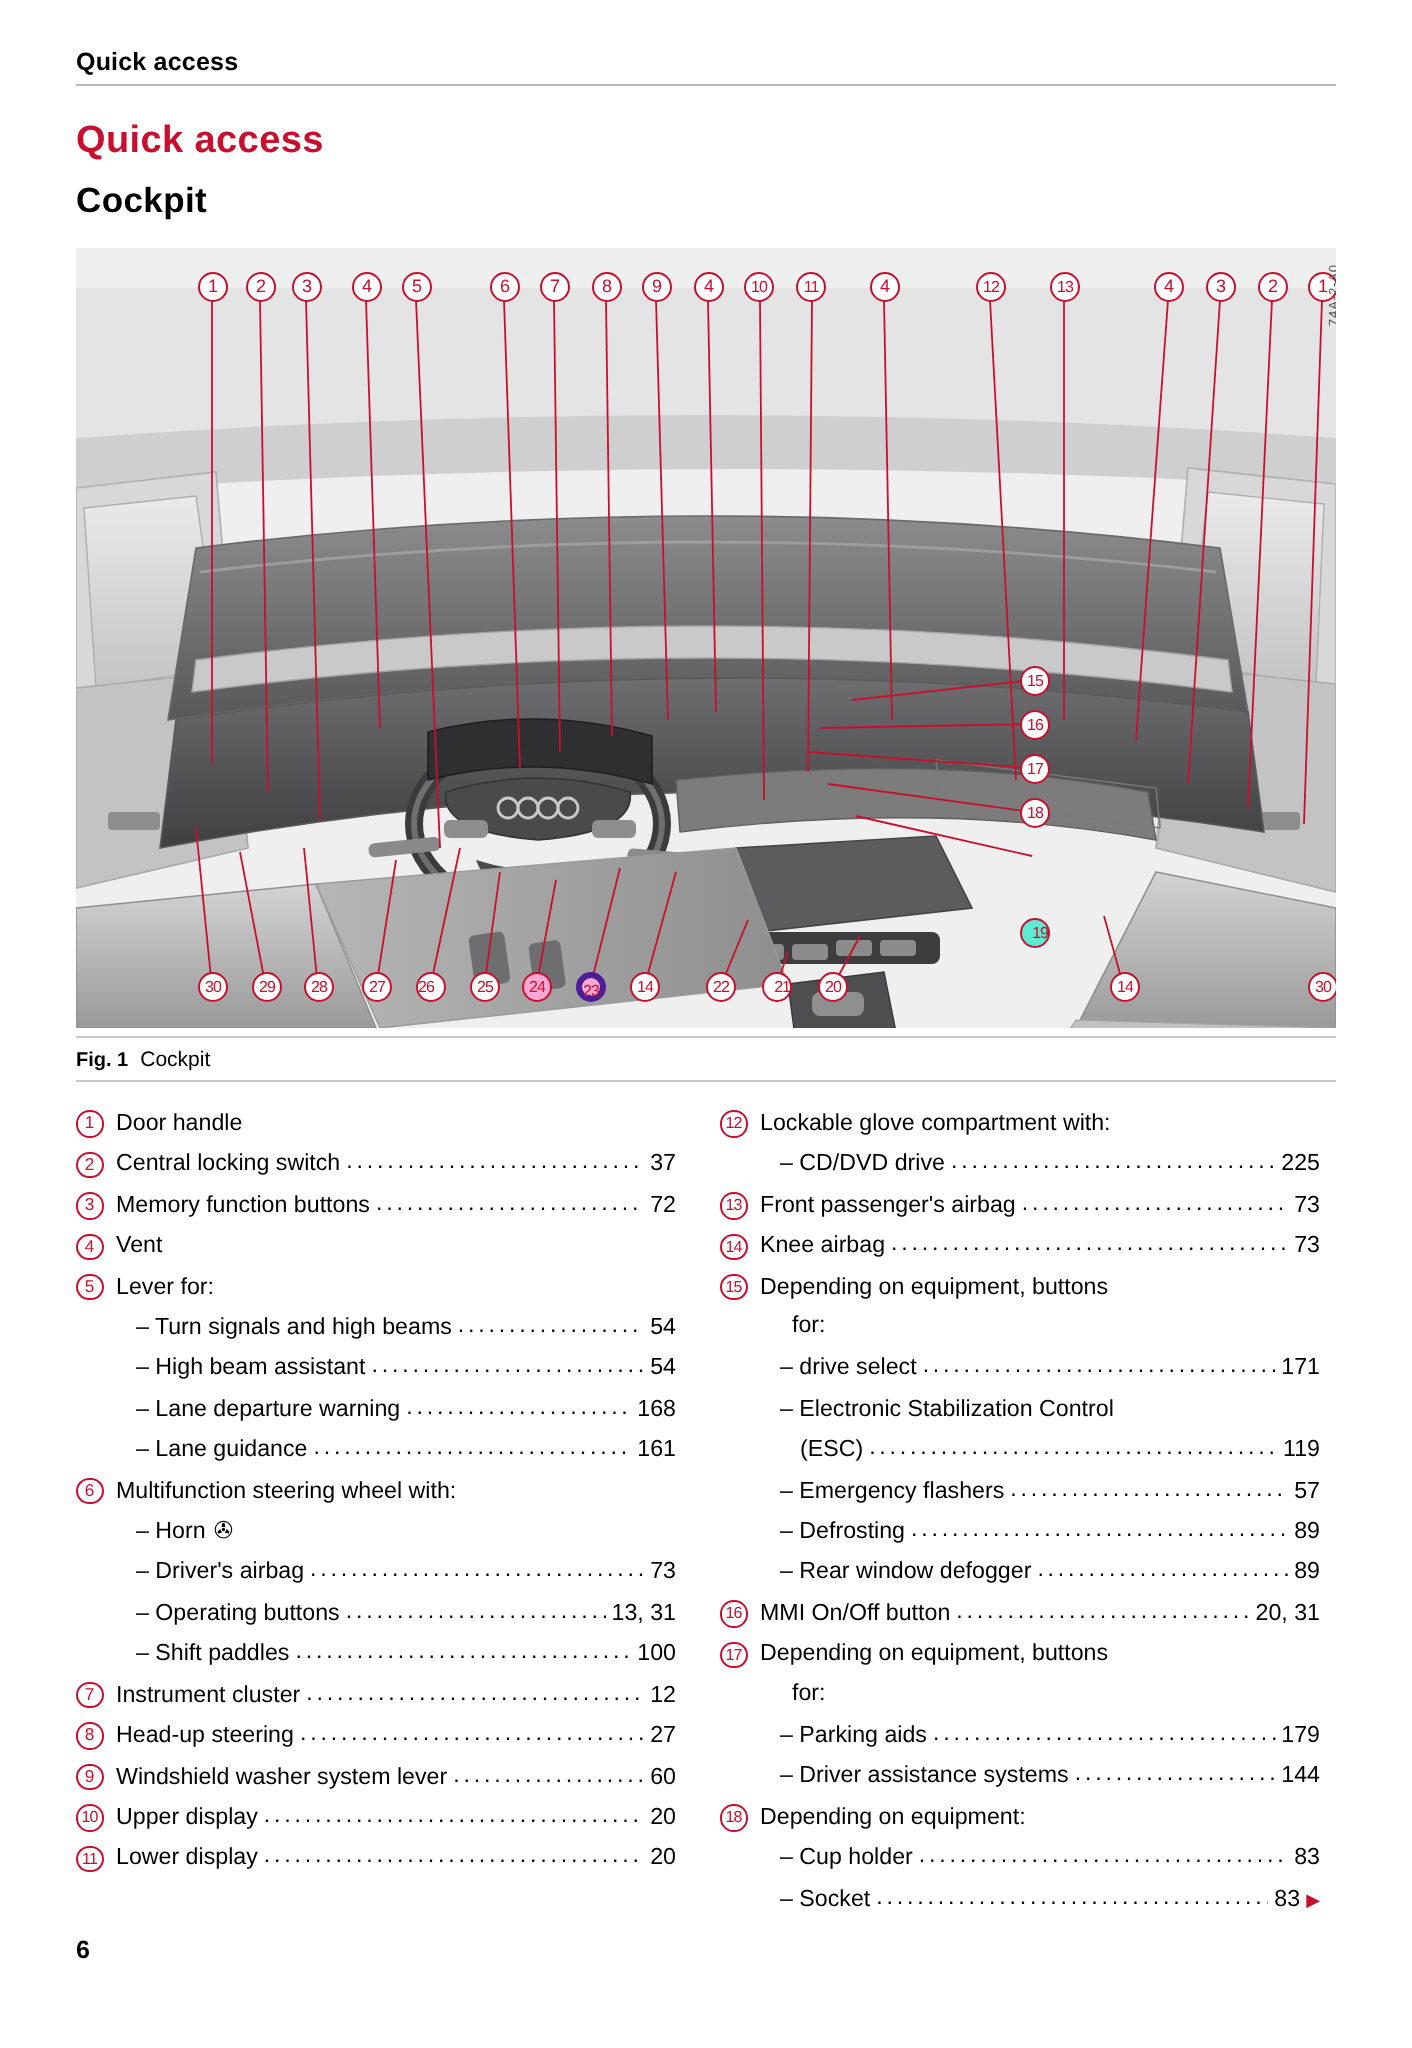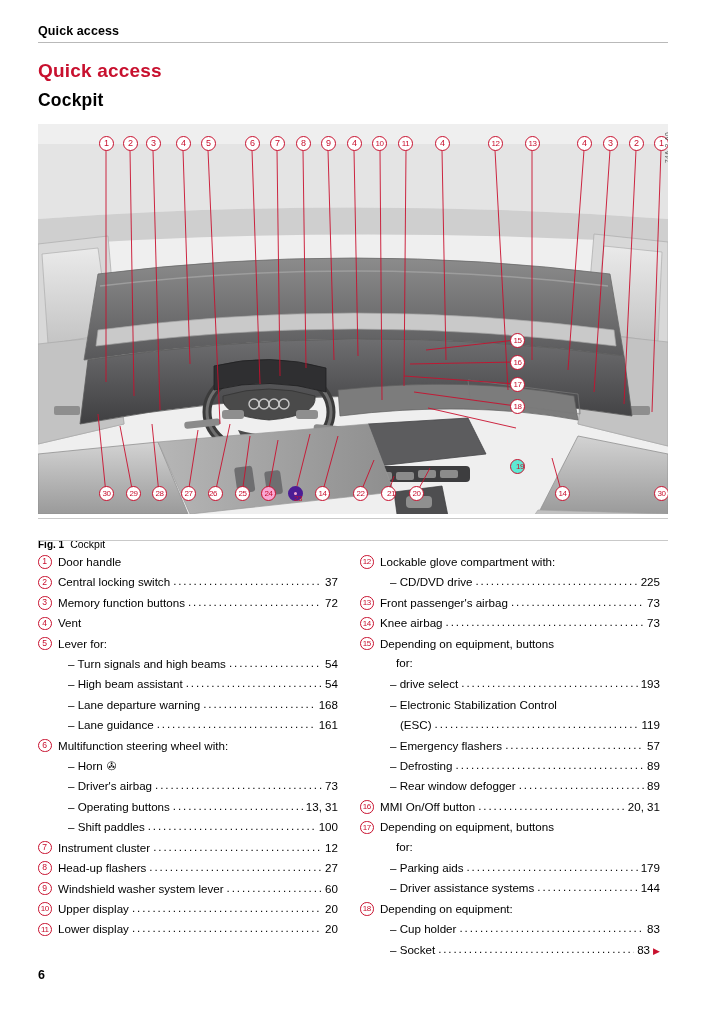--- a/index.html
+++ b/index.html
@@ -36,21 +36,20 @@
   
   .figure {
     position:absolute; top:124px; left:0; width:630px; height:390px;
     background:#f1f1f1;
     border:0;
     overflow:hidden;
   }
   .fig-caption {
     position:absolute; top:524px; left:0; width:630px;
     font-size:10.5px;
-    margin-top:14px;
   }
   .fig-caption b { font-size:10px; }
   .fig-caption .cap-txt { margin-left:6px; font-size:10.5px; }
   .fig-rule-top {
     position:absolute; top:518px; left:0; width:630px; height:1px; background:#c9c9c9;
   }
   .fig-rule-bot {
     position:absolute; top:540px; left:0; width:630px; height:1px; background:#c9c9c9;
   }
 
@@ -325,21 +324,21 @@
     </div>
 
     <div>
       <span style="position:absolute;left:61px;top:362px;width:15px;height:15px;border:1px solid #c8102e;border-radius:50%;color:#c8102e;font-size:8px;line-height:13px;text-align:center;background:#fff;letter-spacing:-0.5px;">30</span>
       <span style="position:absolute;left:88px;top:362px;width:15px;height:15px;border:1px solid #c8102e;border-radius:50%;color:#c8102e;font-size:8px;line-height:13px;text-align:center;background:#fff;letter-spacing:-0.5px;">29</span>
       <span style="position:absolute;left:114px;top:362px;width:15px;height:15px;border:1px solid #c8102e;border-radius:50%;color:#c8102e;font-size:8px;line-height:13px;text-align:center;background:#fff;letter-spacing:-0.5px;">28</span>
       <span style="position:absolute;left:143px;top:362px;width:15px;height:15px;border:1px solid #c8102e;border-radius:50%;color:#c8102e;font-size:8px;line-height:13px;text-align:center;background:#fff;letter-spacing:-0.5px;">27</span>
       <span style="position:absolute;left:170px;top:362px;width:15px;height:15px;border:1px solid #c8102e;border-radius:50%;color:#c8102e;font-size:8px;line-height:13px;text-align:left;background:#fff;letter-spacing:-0.5px;">26</span>
       <span style="position:absolute;left:197px;top:362px;width:15px;height:15px;border:1px solid #c8102e;border-radius:50%;color:#c8102e;font-size:8px;line-height:13px;text-align:center;background:#fff;letter-spacing:-0.5px;">25</span>
       <span style="position:absolute;left:223px;top:362px;width:15px;height:15px;border:1px solid #c8102e;border-radius:50%;color:#c8102e;font-size:8px;line-height:13px;text-align:center;background:#f9a8d4;letter-spacing:-0.5px;">24</span>
-      <span style="position:absolute;left:250px;top:362px;width:15px;height:15px;border:6px solid #4c1d95;border-radius:50%;color:#c8102e;font-size:8px;line-height:13px;text-align:center;background:#f9a8d4;letter-spacing:-0.5px;">23</span>
+      <span style="position:absolute;left:250px;top:362px;width:15px;height:15px;border:3px solid #4c1d95;border-radius:50%;color:#c8102e;font-size:8px;line-height:13px;text-align:center;background:#f9a8d4;letter-spacing:-0.5px;">23</span>
       <span style="position:absolute;left:277px;top:362px;width:15px;height:15px;border:1px solid #c8102e;border-radius:50%;color:#c8102e;font-size:8px;line-height:13px;text-align:center;background:#fff;letter-spacing:-0.5px;">14</span>
       <span style="position:absolute;left:315px;top:362px;width:15px;height:15px;border:1px solid #c8102e;border-radius:50%;color:#c8102e;font-size:8px;line-height:13px;text-align:center;background:#fff;letter-spacing:-0.5px;">22</span>
       <span style="position:absolute;left:343px;top:362px;width:15px;height:15px;border:1px solid #c8102e;border-radius:50%;color:#c8102e;font-size:8px;line-height:13px;text-align:right;background:#fff;letter-spacing:-0.5px;">21</span>
       <span style="position:absolute;left:371px;top:362px;width:15px;height:15px;border:1px solid #c8102e;border-radius:50%;color:#c8102e;font-size:8px;line-height:13px;text-align:center;background:#fff;letter-spacing:-0.5px;">20</span>
       <span style="position:absolute;left:517px;top:362px;width:15px;height:15px;border:1px solid #c8102e;border-radius:50%;color:#c8102e;font-size:8px;line-height:13px;text-align:center;background:#fff;letter-spacing:-0.5px;">14</span>
       <span style="position:absolute;left:616px;top:362px;width:15px;height:15px;border:1px solid #c8102e;border-radius:50%;color:#c8102e;font-size:8px;line-height:13px;text-align:center;background:#fff;letter-spacing:-0.5px;">30</span>
     </div>
 
     <div>
       <span style="position:absolute;left:472px;top:209px;width:15px;height:15px;border:1px solid #c8102e;border-radius:50%;color:#c8102e;font-size:8px;line-height:13px;text-align:center;background:#fff;letter-spacing:-0.5px;">15</span>
@@ -487,21 +486,21 @@
             <span class="label">Instrument cluster</span>
             <span class="dots">................................................................................</span>
             <span class="pg">12</span>
           </div>
         </div>
         <div class="row">
           <div class="num">
             <span class="circ">8</span>
           </div>
           <div class="txtwrap">
-            <span class="label">Head-up flashers</span>
+            <span class="label">Head-up steering</span>
             <span class="dots">................................................................................</span>
             <span class="pg">27</span>
           </div>
         </div>
         <div class="row">
           <div class="num">
             <span class="circ">9</span>
           </div>
           <div class="txtwrap">
             <span class="label">Windshield washer system lever</span>
@@ -582,21 +581,21 @@
           <div class="txtwrap">
             <span class="label">for:</span>
             <span class="pg"></span>
           </div>
         </div>
         <div class="row">
           <div class="num"></div>
           <div class="txtwrap">
             <span class="label sub">– drive select</span>
             <span class="dots">................................................................................</span>
-            <span class="pg">193</span>
+            <span class="pg">171</span>
           </div>
         </div>
         <div class="row nodots">
           <div class="num"></div>
           <div class="txtwrap">
             <span class="label sub">– Electronic Stabilization Control</span>
             <span class="pg"></span>
           </div>
         </div>
         <div class="row">

